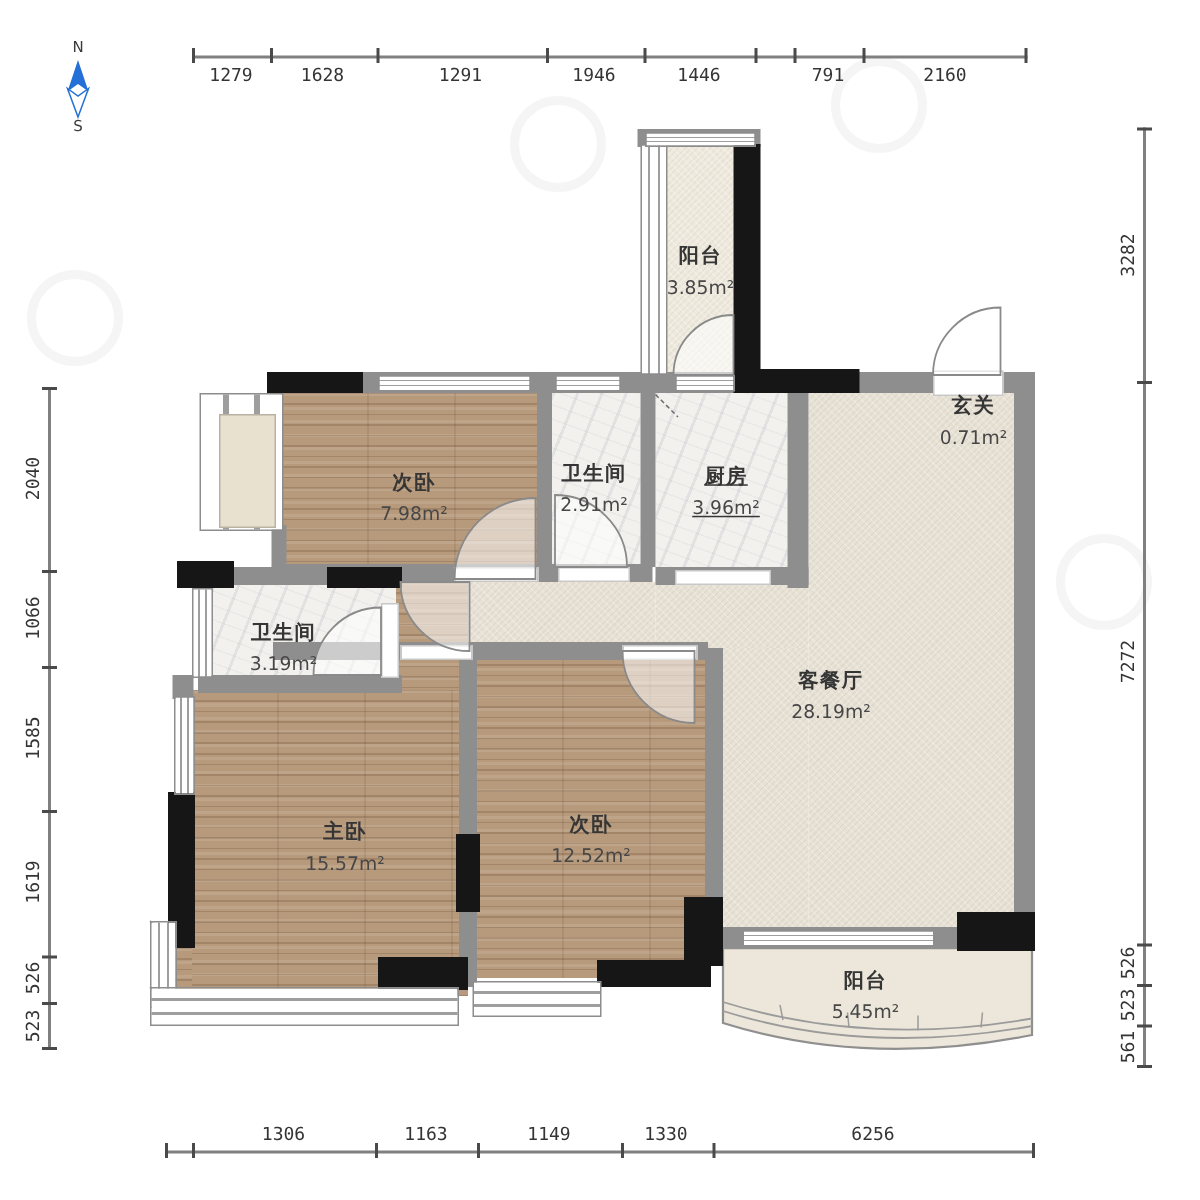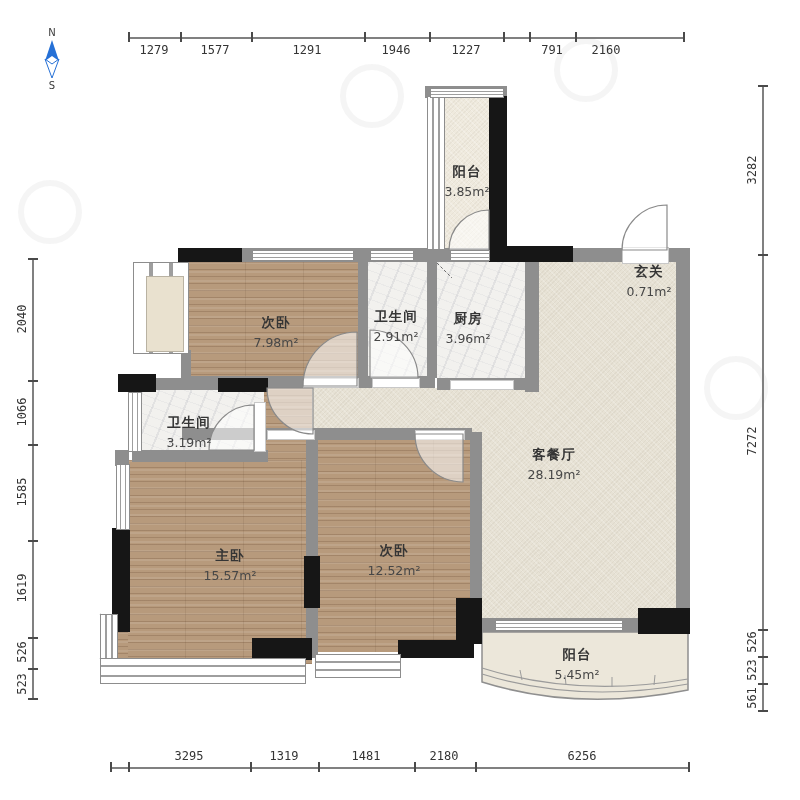--- a/index.html
+++ b/index.html
@@ -147,21 +147,21 @@
     <div class="ar">3.85m²</div>
   </div>
   <div class="room-label" style="left:276px;top:332px;">
     <div class="nm">次卧</div>
     <div class="ar">7.98m²</div>
   </div>
   <div class="room-label" style="left:396px;top:326px;">
     <div class="nm">卫生间</div>
     <div class="ar">2.91m²</div>
   </div>
-  <div class="room-label" style="left:468px;top:328px;">
+  <div class="room-label" style="left:484px;top:328px;text-decoration:underline;">
     <div class="nm">厨房</div>
     <div class="ar">3.96m²</div>
   </div>
   <div class="room-label" style="left:649px;top:281px;">
     <div class="nm">玄关</div>
     <div class="ar">0.71m²</div>
   </div>
   <div class="room-label" style="left:189px;top:432px;">
     <div class="nm">卫生间</div>
     <div class="ar">3.19m²</div>
@@ -187,39 +187,39 @@
   <div class="tick" style="left:128px;top:32px;width:2px;height:10px;"></div>
   <div class="tick" style="left:180px;top:32px;width:2px;height:10px;"></div>
   <div class="tick" style="left:251px;top:32px;width:2px;height:10px;"></div>
   <div class="tick" style="left:364px;top:32px;width:2px;height:10px;"></div>
   <div class="tick" style="left:429px;top:32px;width:2px;height:10px;"></div>
   <div class="tick" style="left:503px;top:32px;width:2px;height:10px;"></div>
   <div class="tick" style="left:529px;top:32px;width:2px;height:10px;"></div>
   <div class="tick" style="left:575px;top:32px;width:2px;height:10px;"></div>
   <div class="tick" style="left:683px;top:32px;width:2px;height:10px;"></div>
   <span class="dim-label" style="left:154px;top:50px;">1279</span>
-  <span class="dim-label" style="left:215px;top:50px;">1577</span>
+  <span class="dim-label" style="left:215px;top:50px;">1628</span>
   <span class="dim-label" style="left:307px;top:50px;">1291</span>
   <span class="dim-label" style="left:396px;top:50px;">1946</span>
-  <span class="dim-label" style="left:466px;top:50px;">1227</span>
+  <span class="dim-label" style="left:466px;top:50px;">1446</span>
   <span class="dim-label" style="left:552px;top:50px;">791</span>
-  <span class="dim-label" style="left:606px;top:50px;">2160</span>
+  <span class="dim-label" style="left:630px;top:50px;">2160</span>
 
   <div class="dim-line" style="left:110px;top:767px;width:580px;height:2px;"></div>
   <div class="tick" style="left:110px;top:762px;width:2px;height:10px;"></div>
   <div class="tick" style="left:128px;top:762px;width:2px;height:10px;"></div>
   <div class="tick" style="left:250px;top:762px;width:2px;height:10px;"></div>
   <div class="tick" style="left:318px;top:762px;width:2px;height:10px;"></div>
   <div class="tick" style="left:414px;top:762px;width:2px;height:10px;"></div>
   <div class="tick" style="left:475px;top:762px;width:2px;height:10px;"></div>
   <div class="tick" style="left:688px;top:762px;width:2px;height:10px;"></div>
-  <span class="dim-label" style="left:189px;top:756px;">3295</span>
-  <span class="dim-label" style="left:284px;top:756px;">1319</span>
-  <span class="dim-label" style="left:366px;top:756px;">1481</span>
-  <span class="dim-label" style="left:444px;top:756px;">2180</span>
+  <span class="dim-label" style="left:189px;top:756px;">1306</span>
+  <span class="dim-label" style="left:284px;top:756px;">1163</span>
+  <span class="dim-label" style="left:366px;top:756px;">1149</span>
+  <span class="dim-label" style="left:444px;top:756px;">1330</span>
   <span class="dim-label" style="left:582px;top:756px;">6256</span>
 
   <div class="dim-line" style="left:32px;top:258px;width:2px;height:442px;"></div>
   <div class="tick" style="left:28px;top:258px;width:10px;height:2px;"></div>
   <div class="tick" style="left:28px;top:380px;width:10px;height:2px;"></div>
   <div class="tick" style="left:28px;top:444px;width:10px;height:2px;"></div>
   <div class="tick" style="left:28px;top:540px;width:10px;height:2px;"></div>
   <div class="tick" style="left:28px;top:637px;width:10px;height:2px;"></div>
   <div class="tick" style="left:28px;top:668px;width:10px;height:2px;"></div>
   <div class="tick" style="left:28px;top:698px;width:10px;height:2px;"></div>

